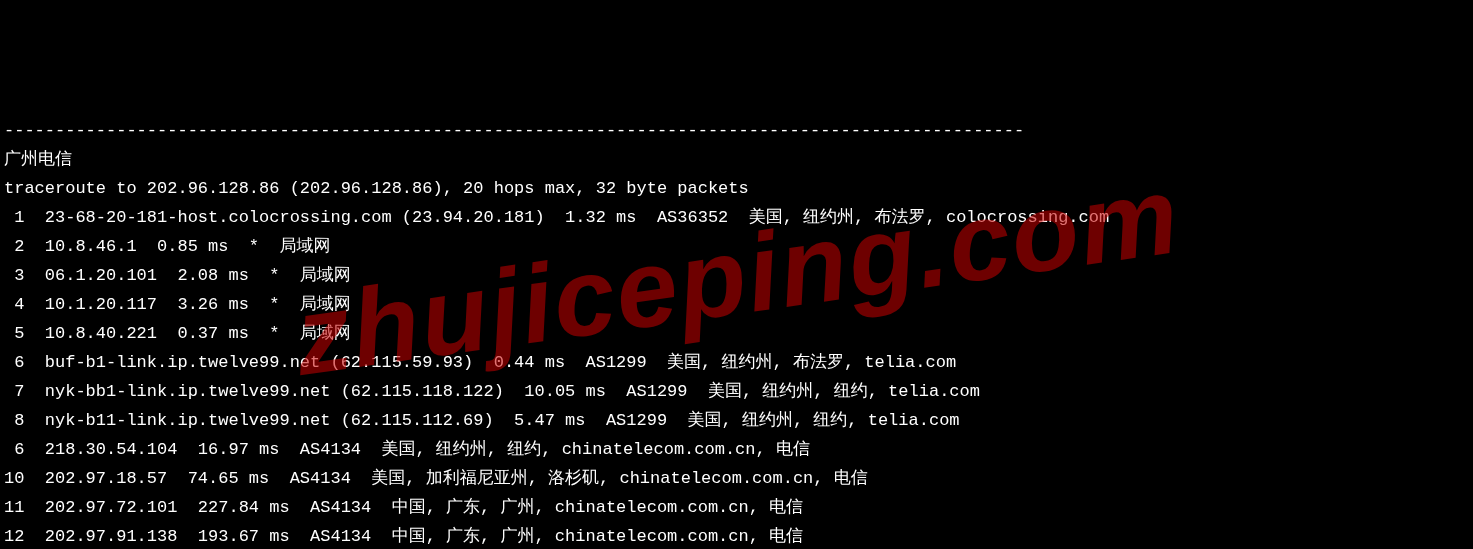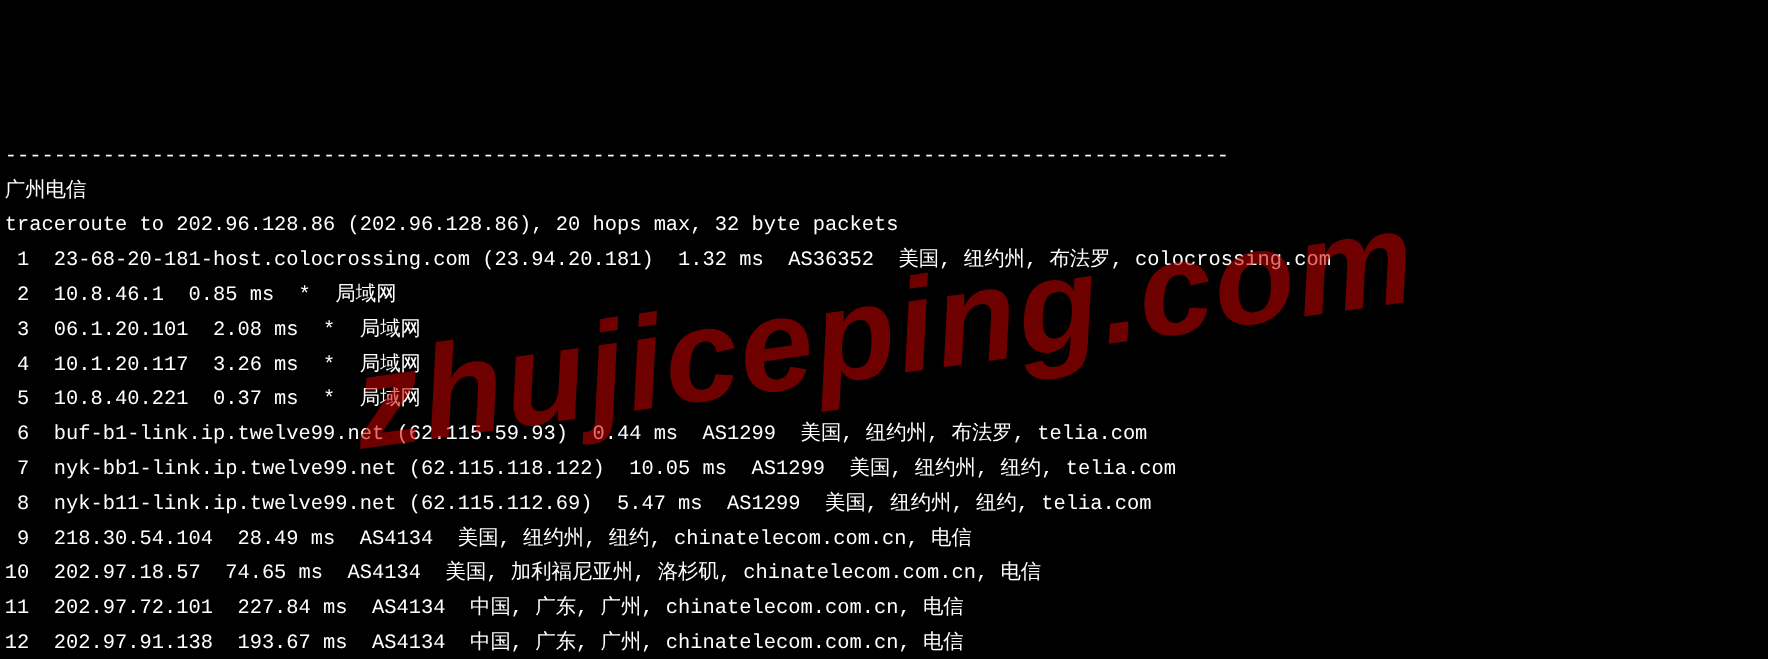--- a/index.html
+++ b/index.html
@@ -14,21 +14,21 @@
 <span>广州电信</span>
 <span>traceroute to 202.96.128.86 (202.96.128.86), 20 hops max, 32 byte packets</span>
 <span> 1  23-68-20-181-host.colocrossing.com (23.94.20.181)  1.32 ms  AS36352  美国, 纽约州, 布法罗, colocrossing.com</span>
 <span> 2  10.8.46.1  0.85 ms  *  局域网</span>
 <span> 3  06.1.20.101  2.08 ms  *  局域网</span>
 <span> 4  10.1.20.117  3.26 ms  *  局域网</span>
 <span> 5  10.8.40.221  0.37 ms  *  局域网</span>
 <span> 6  buf-b1-link.ip.twelve99.net (62.115.59.93)  0.44 ms  AS1299  美国, 纽约州, 布法罗, telia.com</span>
 <span> 7  nyk-bb1-link.ip.twelve99.net (62.115.118.122)  10.05 ms  AS1299  美国, 纽约州, 纽约, telia.com</span>
 <span> 8  nyk-b11-link.ip.twelve99.net (62.115.112.69)  5.47 ms  AS1299  美国, 纽约州, 纽约, telia.com</span>
-<span> 9  218.30.54.104  28.49 ms  AS4134  美国, 纽约州, 纽约, chinatelecom.com.cn, 电信</span>
+<span> 6  218.30.54.104  16.97 ms  AS4134  美国, 纽约州, 纽约, chinatelecom.com.cn, 电信</span>
 <span>10  202.97.18.57  74.65 ms  AS4134  美国, 加利福尼亚州, 洛杉矶, chinatelecom.com.cn, 电信</span>
 <span>11  202.97.72.101  227.84 ms  AS4134  中国, 广东, 广州, chinatelecom.com.cn, 电信</span>
 <span>12  202.97.91.138  193.67 ms  AS4134  中国, 广东, 广州, chinatelecom.com.cn, 电信</span>
 
 
 
 </div>
 
 <div class="watermark">zhujiceping.com</div>
 

